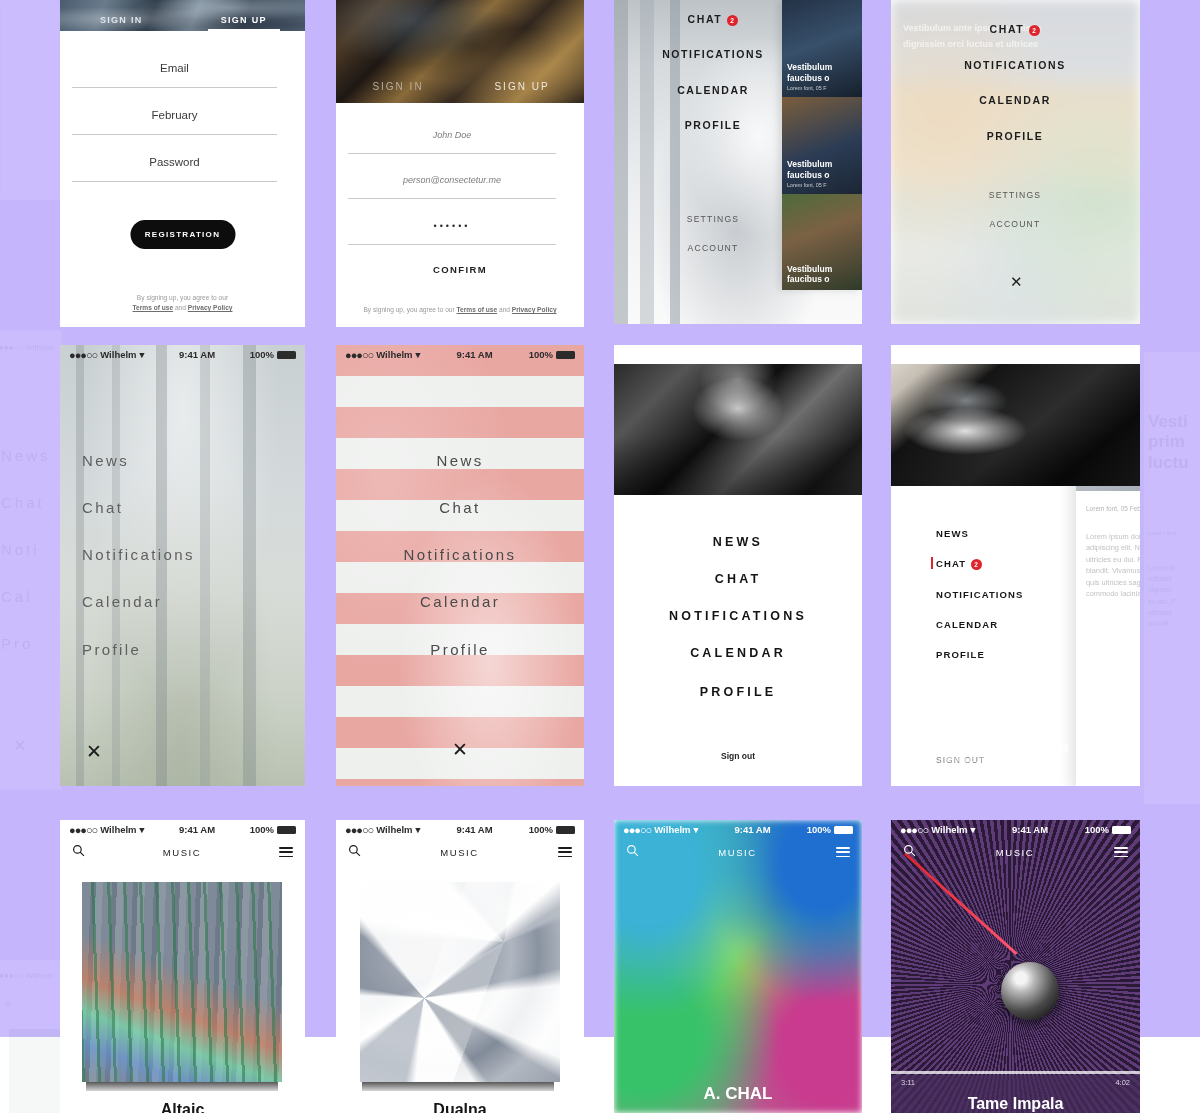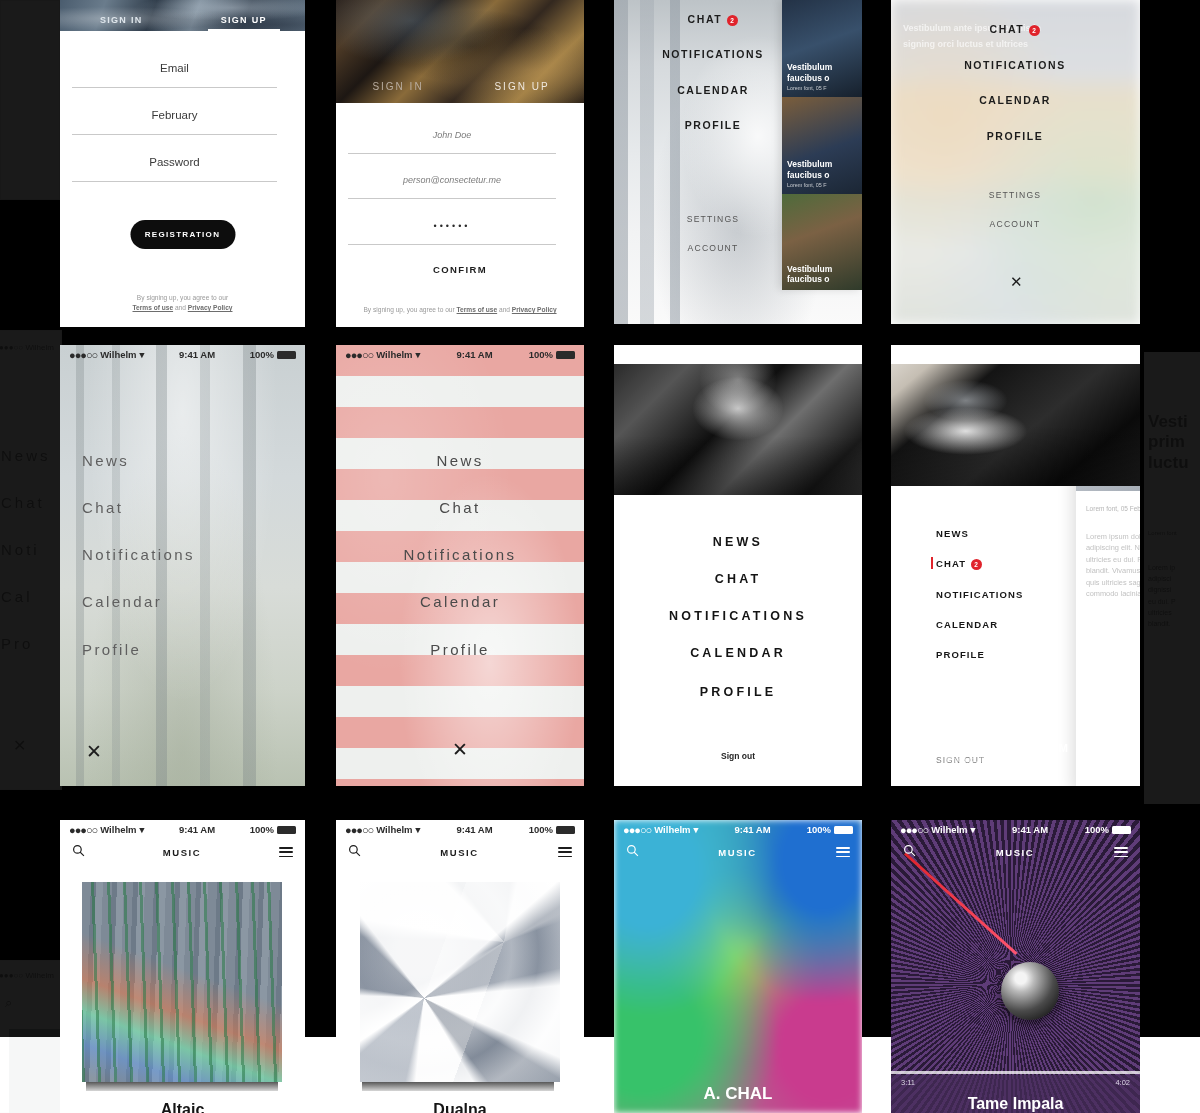--- a/index.html
+++ b/index.html
@@ -2,21 +2,21 @@
 <html><head>
 <meta charset="utf-8">
 <style>
   * { box-sizing: border-box; margin: 0; padding: 0; }
   html, body {
     width: 1200px; height: 1113px;
     background: #ffffff;
     font-family: "Liberation Sans", sans-serif;
     overflow: hidden;
   }
-  .stage { position: relative; width: 1200px; height: 1037px; background: #000000; }
+  .stage { position: relative; width: 1200px; height: 1037px; background: #c4b5fd; }
 
   
   .ghost { position: absolute; opacity: .10; filter: blur(.3px); pointer-events: none; }
   .ghost-panel {
     background: #fff; border: 1px solid #ececec;
   }
   .ghost-txt {
     color: #8d8d8d; font-weight: 300; letter-spacing: 3px;
   }
 
@@ -289,21 +289,21 @@
   .music { position:absolute; overflow:hidden; }
   #s1 { left:60px; top:820px; width:245px; height:293px; background:#fff; }
   #s2 { left:336px; top:820px; width:248px; height:293px; background:#fff; }
   #s3 { left:614px; top:820px; width:248px; height:293px; }
   #s4 { left:891px; top:820px; width:249px; height:293px; }
   .navbar {
     position:absolute; top:19px; left:0; right:0; height:26px;
     display:flex; align-items:center; justify-content:space-between; padding:0 12px;
     z-index:5;
   }
-  .navbar .title { font-size:9.5px; font-weight:700; letter-spacing:1.6px; color:#1c1c1c; }
+  .navbar .title { font-size:9.5px; font-weight:400; letter-spacing:1.6px; color:#1c1c1c; }
   .navbar.light .title { color:#fff; }
   .icon-search { width:13px; height:13px; }
   .icon-burger { width:14px; height:10px; display:flex; flex-direction:column; justify-content:space-between; }
   .icon-burger i { display:block; height:1.5px; background:#1c1c1c; border-radius:1px; }
   .navbar.light .icon-burger i { background:#fff; }
   .art { position:absolute; }
   #s1 .art {
     left:22px; top:62px; width:200px; height:200px;
     background:
       repeating-linear-gradient(92deg, #7e8a97 0 9px, #6d7a88 9px 14px, #8b97a3 14px 21px),
@@ -533,21 +533,21 @@
       <div class="mi sub" style="top:243px;">
         <span>ACCOUNT</span>
       </div>
     </div>
   </div>
 
   <div class="panel" id="p4">
     <div class="bg"></div>
     <div class="veil"></div>
     <div class="ghosttext" style="top:22px;">Vestibulum ante ipsum primis in</div>
-    <div class="ghosttext" style="top:38px;">signing orci luctus et ultrices</div>
+    <div class="ghosttext" style="top:38px;">dignissim orci luctus et ultrices</div>
 
     <div class="menu-ov" style="left:25px;">
       <div class="mi" style="top:23px;">
         <span>CHAT</span><span class="badge">2</span>
       </div>
       <div class="mi" style="top:59px;">
         <span>NOTIFICATIONS</span>
       </div>
       <div class="mi" style="top:94px;">
         <span>CALENDAR</span>

